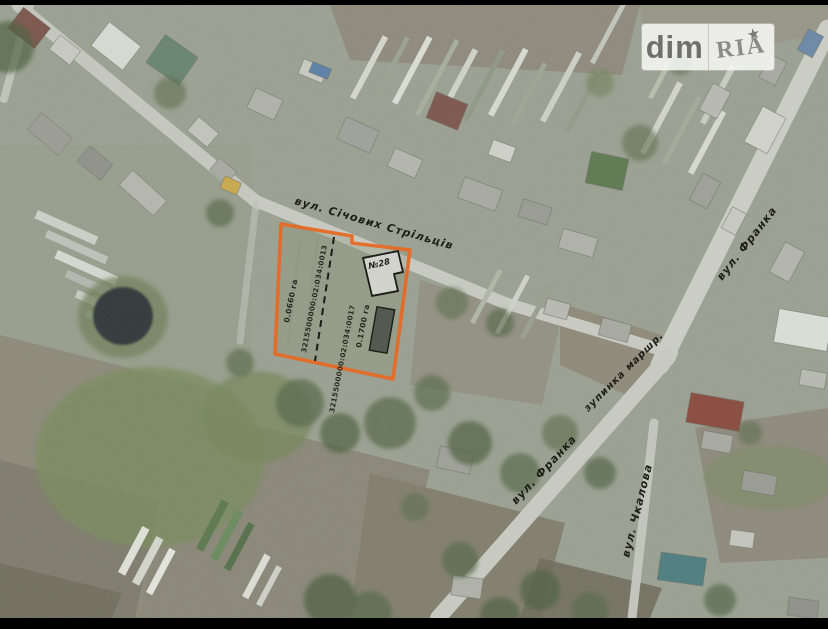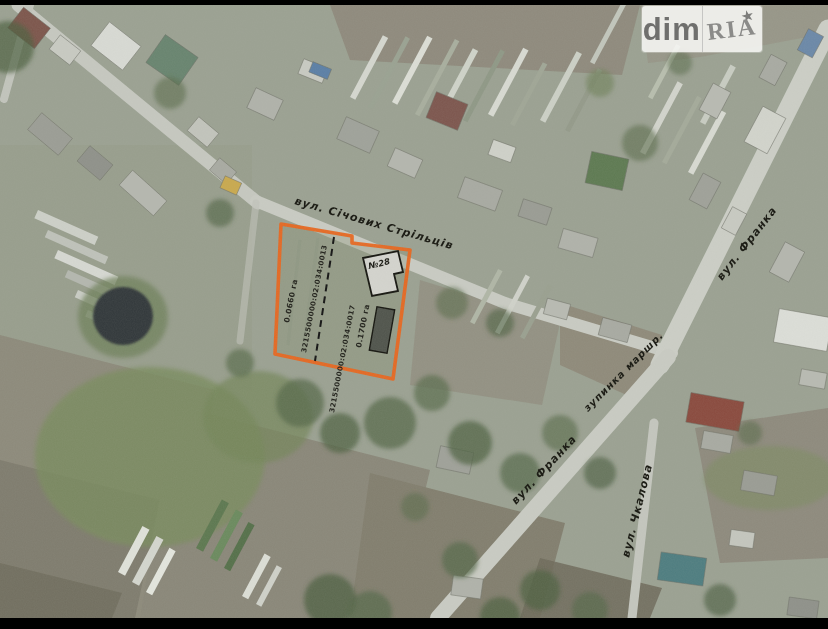--- a/index.html
+++ b/index.html
@@ -7,21 +7,21 @@
     position:relative;width:828px;height:629px;background:#000;overflow:hidden;
     font-family:"DejaVu Sans",sans-serif;
   }
   .scene{
     position:absolute;left:0;top:5px;width:828px;height:613px;
     background:#9ba192;overflow:hidden;
   }
   .scene svg{display:block;}
   
   .logo{
-    position:absolute;left:642px;top:6px;width:120px;height:46px;
+    position:absolute;left:642px;top:24px;width:132px;height:46px;
     display:flex;border-radius:3px;overflow:hidden;
     box-shadow:0 0 0 1px rgba(255,255,255,0.25);
   }
   .logo-cell{
     flex:1;display:flex;align-items:center;justify-content:center;
     background:rgba(250,250,248,0.85);position:relative;
   }
   .logo-cell.left{border-right:1px solid #c6c6c4;}
   .logo-dim{
     font-family:"Liberation Sans",sans-serif;font-size:31px;font-weight:600;

